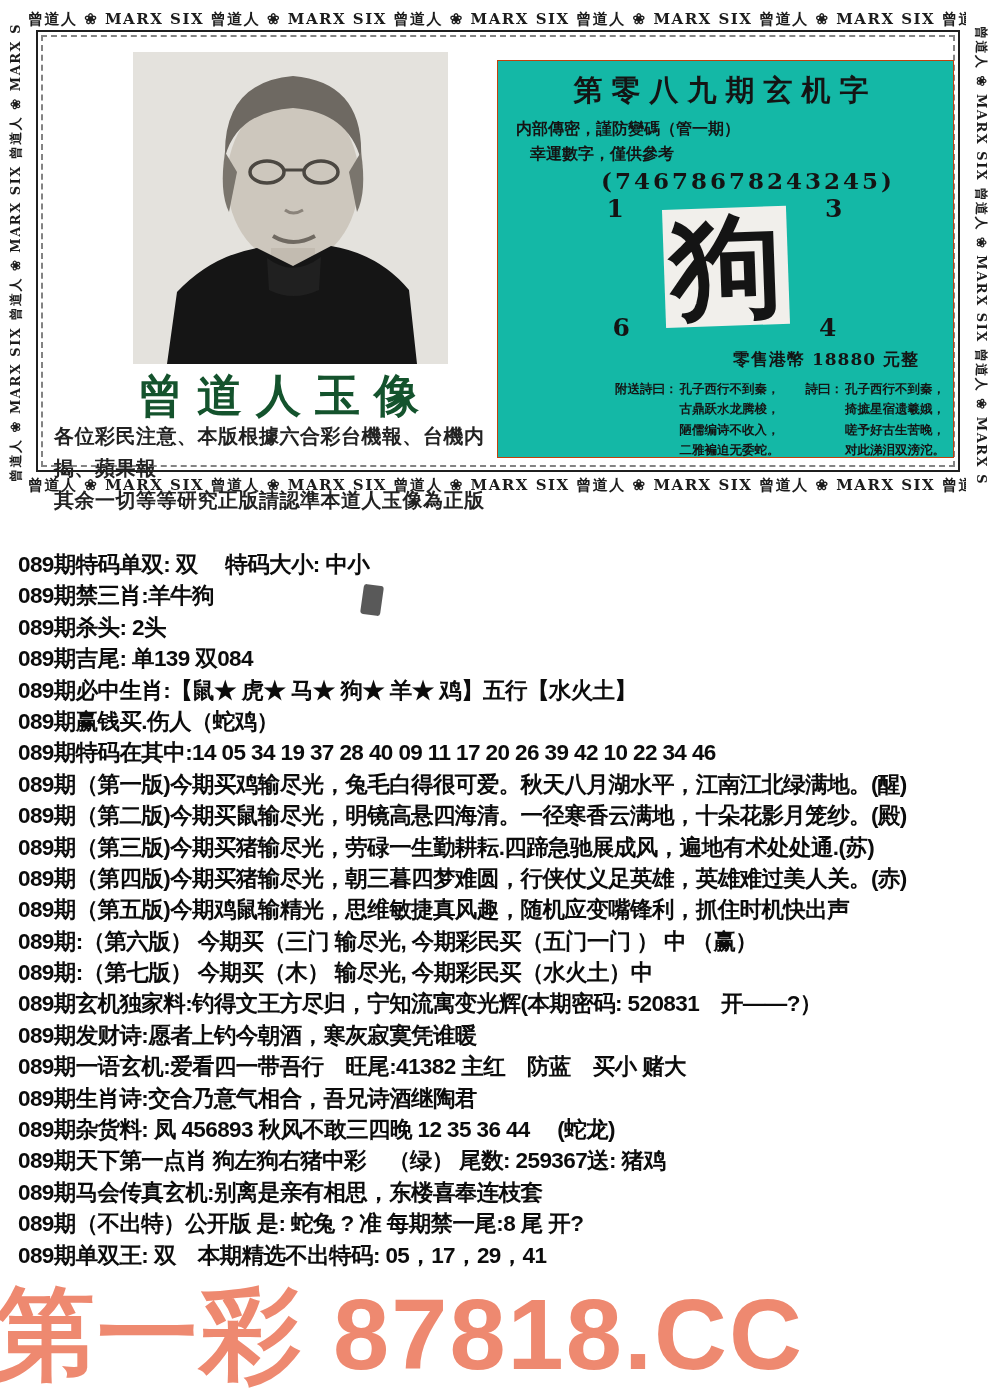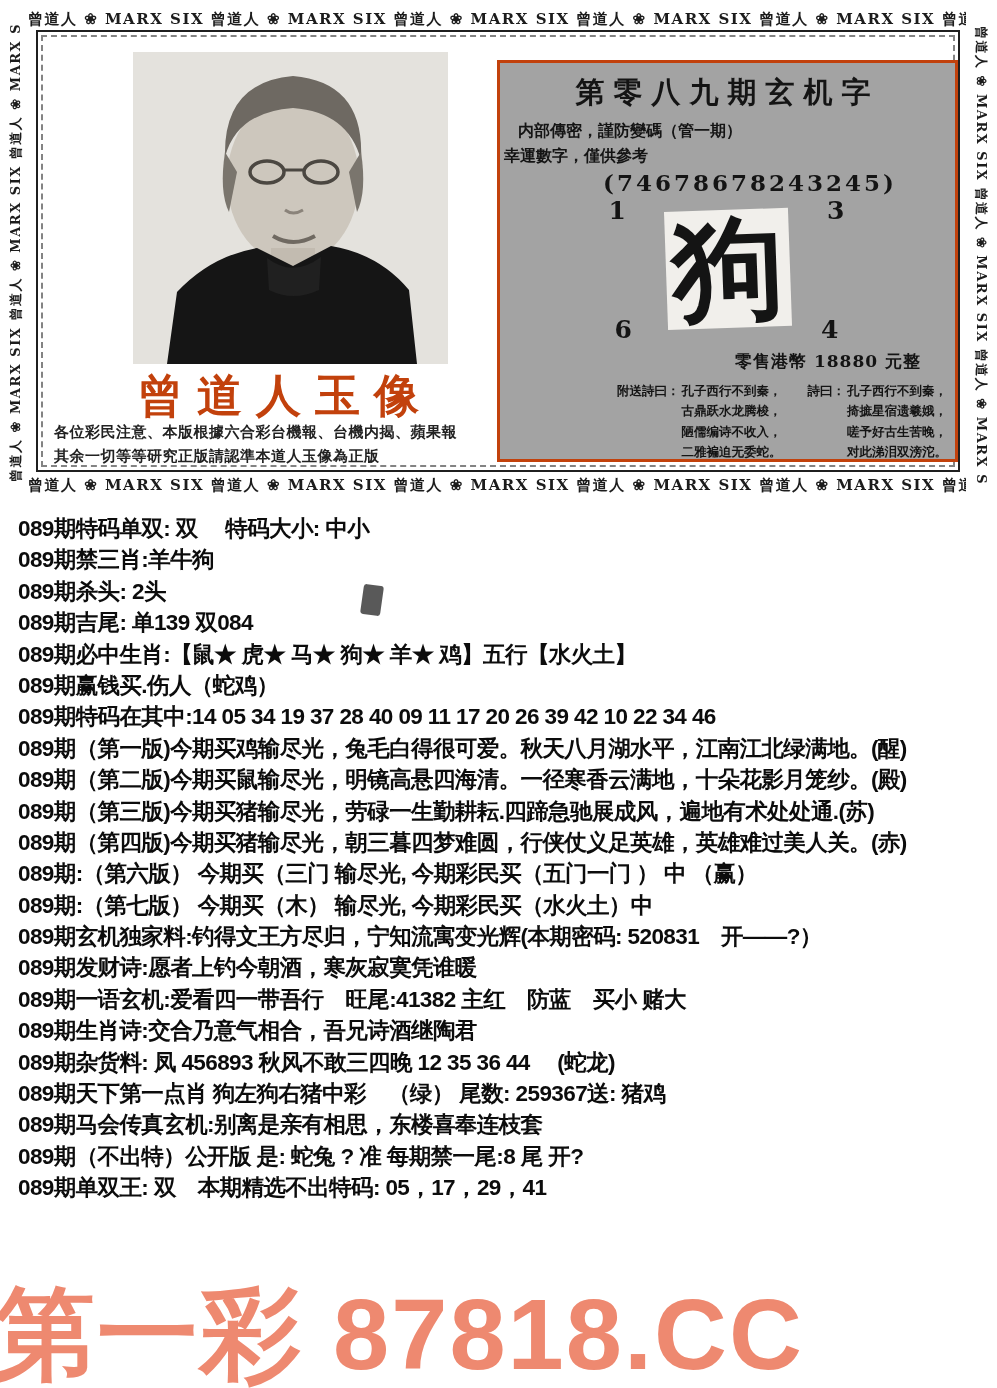--- a/index.html
+++ b/index.html
@@ -18,51 +18,51 @@
   .frame { position:absolute; left:36px; top:30px; width:920px; height:438px;
            border:2px solid #1f1f1f; background:#fff; }
   .frame-inner { position:absolute; left:3px; top:3px; right:3px; bottom:3px;
                  border:2px dashed #5a5a5a; opacity:.75; pointer-events:none; }
 
   
   .photo { position:absolute; left:133px; top:52px; width:315px; height:312px; }
   .photo svg { width:100%; height:100%; display:block; }
   .photo-caption { position:absolute; left:88px; top:366px; width:395px; text-align:center;
                    font-family:"DejaVu Serif",serif; font-weight:bold; font-size:45px;
-                   letter-spacing:14px; color:#c2410c; }
+                   letter-spacing:14px; color:#14532d; }
   .photo-note { position:absolute; left:54px; top:420px; width:435px;
-                font-family:"DejaVu Serif",serif; font-weight:bold; font-size:15px;
+                font-family:"DejaVu Serif",serif; font-weight:bold; font-size:20px;
                 line-height:1.6; color:#222; letter-spacing:.5px; }
 
   
   .mbox { position:absolute; left:497px; top:60px; width:455px; height:396px;
-          border:3px solid #c2410c; background:#a3a3a3; overflow:hidden;
+          border:1px solid #c2410c; background:#14b8a6; overflow:hidden;
           font-family:"DejaVu Serif",serif; color:#141414; }
   .mbox-title { margin-top:10px; text-align:center; font-size:29px; font-weight:bold; letter-spacing:9px; }
   .mbox-row1 { display:flex; margin:8px 20px 0 18px;
                font-size:16px; font-weight:bold; }
-  .mbox-line2 { margin:4px 20px 0 4px; font-size:16px; font-weight:bold; }
+  .mbox-line2 { margin:4px 20px 0 32px; font-size:16px; font-weight:bold; }
   .mbox-code { text-align:center; margin-top:2px; font-size:23px; font-weight:bold; letter-spacing:3px;padding-left:45px; }
   .zodiac { position:relative; width:250px; height:146px; margin:2px auto 0 auto; }
   .zchar { position:absolute; left:50%; top:50%; transform:translate(-50%,-52%) rotate(-2deg);
            font-size:112px; font-weight:bold; font-family:"DejaVu Serif",serif;
            background:#f1efeb; padding:0 6px; line-height:1.05; }
   .znum { position:absolute; font-size:25px; font-weight:bold; }
   .znum.tl { left:6px;  top:-2px; }
   .znum.tr { right:8px; top:-2px; }
   .znum.bl { left:12px; bottom:0; }
   .znum.br { right:14px; bottom:0; }
   .mbox-price { text-align:right; margin:6px 34px 0 0; font-size:17px; font-weight:bold; letter-spacing:1px;padding-left:48px; }
   .poems { display:flex; margin:8px 8px 0 22px; font-size:12.5px; font-weight:bold; line-height:1.62;justify-content:flex-end; }
   .poem-col { display:flex; }
   .poem-col .plabel { white-space:nowrap; margin-right:2px; }
   .poem-left { margin-right:26px; }
 
   
-  .body-text { position:absolute; left:18px; top:513px; width:975px; }
+  .body-text { position:absolute; left:18px; top:549px; width:975px; }
   .bline { height:31.4px; line-height:31.4px; font-size:22.5px; font-weight:700;
            letter-spacing:-0.6px; white-space:nowrap; color:#0c0c0c; }
 
   .smudge { position:absolute; left:362px; top:585px; width:20px; height:30px;
             background:#3c3c3c; border-radius:3px; transform:rotate(8deg); opacity:.85; }
 
   
   .watermark { position:absolute; left:-6px; top:1284px; z-index:5;
                font-size:101px; font-weight:900; line-height:1;
                letter-spacing:2px; white-space:nowrap; opacity:.72; pointer-events:none; }
@@ -151,20 +151,21 @@
     <div class="bline">089期禁三肖:羊牛狗</div>
     <div class="bline">089期杀头: 2头</div>
     <div class="bline">089期吉尾: 单139 双084</div>
     <div class="bline">089期必中生肖:【鼠★ 虎★ 马★ 狗★ 羊★ 鸡】五行【水火土】</div>
     <div class="bline">089期赢钱买.伤人（蛇鸡）</div>
     <div class="bline">089期特码在其中:14 05 34 19 37 28 40 09 11 17 20 26 39 42 10 22 34 46</div>
     <div class="bline">089期（第一版)今期买鸡输尽光，兔毛白得很可爱。秋天八月湖水平，江南江北绿满地。(醒)</div>
     <div class="bline">089期（第二版)今期买鼠输尽光，明镜高悬四海清。一径寒香云满地，十朵花影月笼纱。(殿)</div>
     <div class="bline">089期（第三版)今期买猪输尽光，劳碌一生勤耕耘.四蹄急驰展成风，遍地有术处处通.(苏)</div>
     <div class="bline">089期（第四版)今期买猪输尽光，朝三暮四梦难圆，行侠仗义足英雄，英雄难过美人关。(赤)</div>
+    <div class="bline">089期（第五版)今期鸡鼠输精光，思维敏捷真风趣，随机应变嘴锋利，抓住时机快出声</div>
     <div class="bline">089期:（第六版） 今期买（三门 输尽光, 今期彩民买（五门一门 ） 中 （赢）</div>
     <div class="bline">089期:（第七版） 今期买（木） 输尽光, 今期彩民买（水火土）中</div>
     <div class="bline">089期玄机独家料:钓得文王方尽归，宁知流寓变光辉(本期密码: 520831　开——?）</div>
     <div class="bline">089期发财诗:愿者上钓今朝酒，寒灰寂寞凭谁暖</div>
     <div class="bline">089期一语玄机:爱看四一带吾行　旺尾:41382 主红　防蓝　买小 赌大</div>
     <div class="bline">089期生肖诗:交合乃意气相合，吾兄诗酒继陶君</div>
     <div class="bline">089期杂货料: 凤 456893 秋风不敢三四晚 12 35 36 44　 (蛇龙)</div>
     <div class="bline">089期天下第一点肖 狗左狗右猪中彩　（绿） 尾数: 259367送: 猪鸡</div>
     <div class="bline">089期马会传真玄机:别离是亲有相思，东楼喜奉连枝套</div>
     <div class="bline">089期（不出特）公开版 是: 蛇兔 ? 准 每期禁一尾:8 尾 开?</div>

